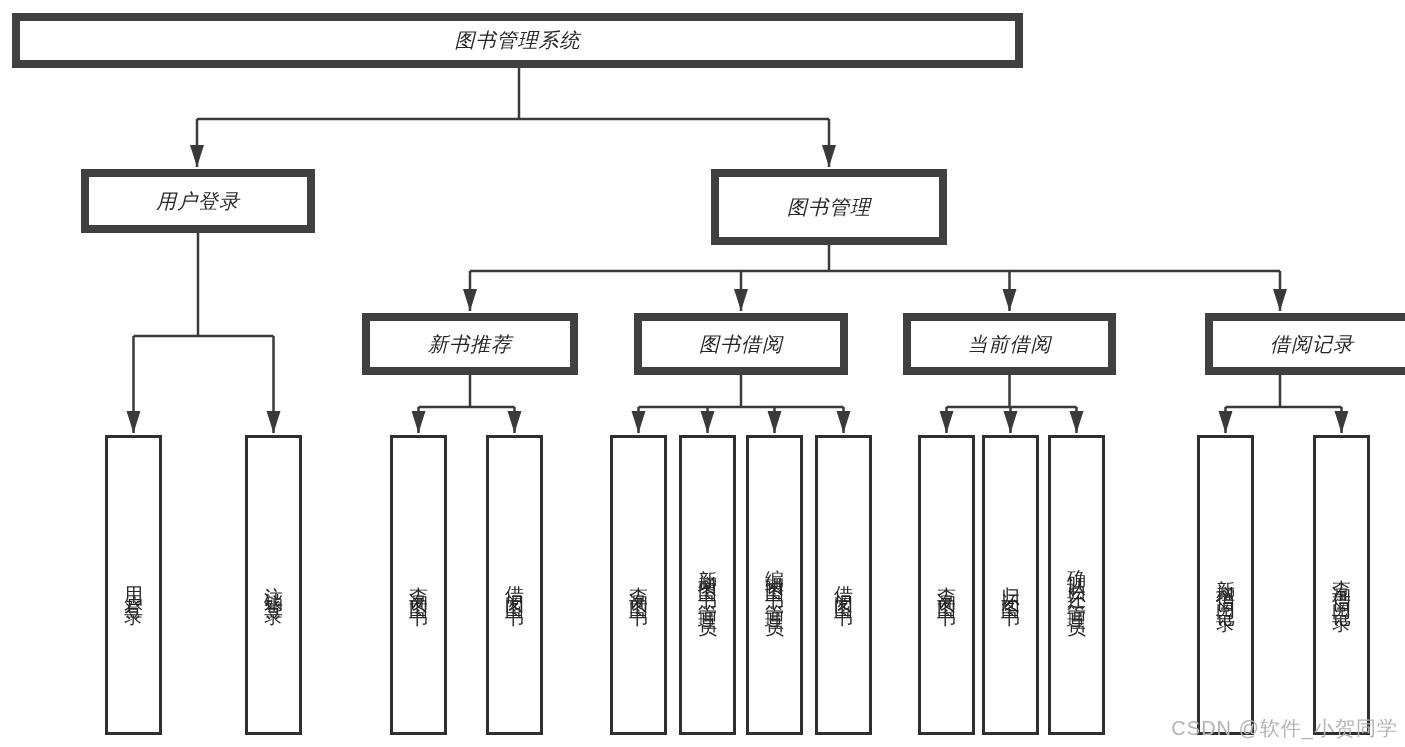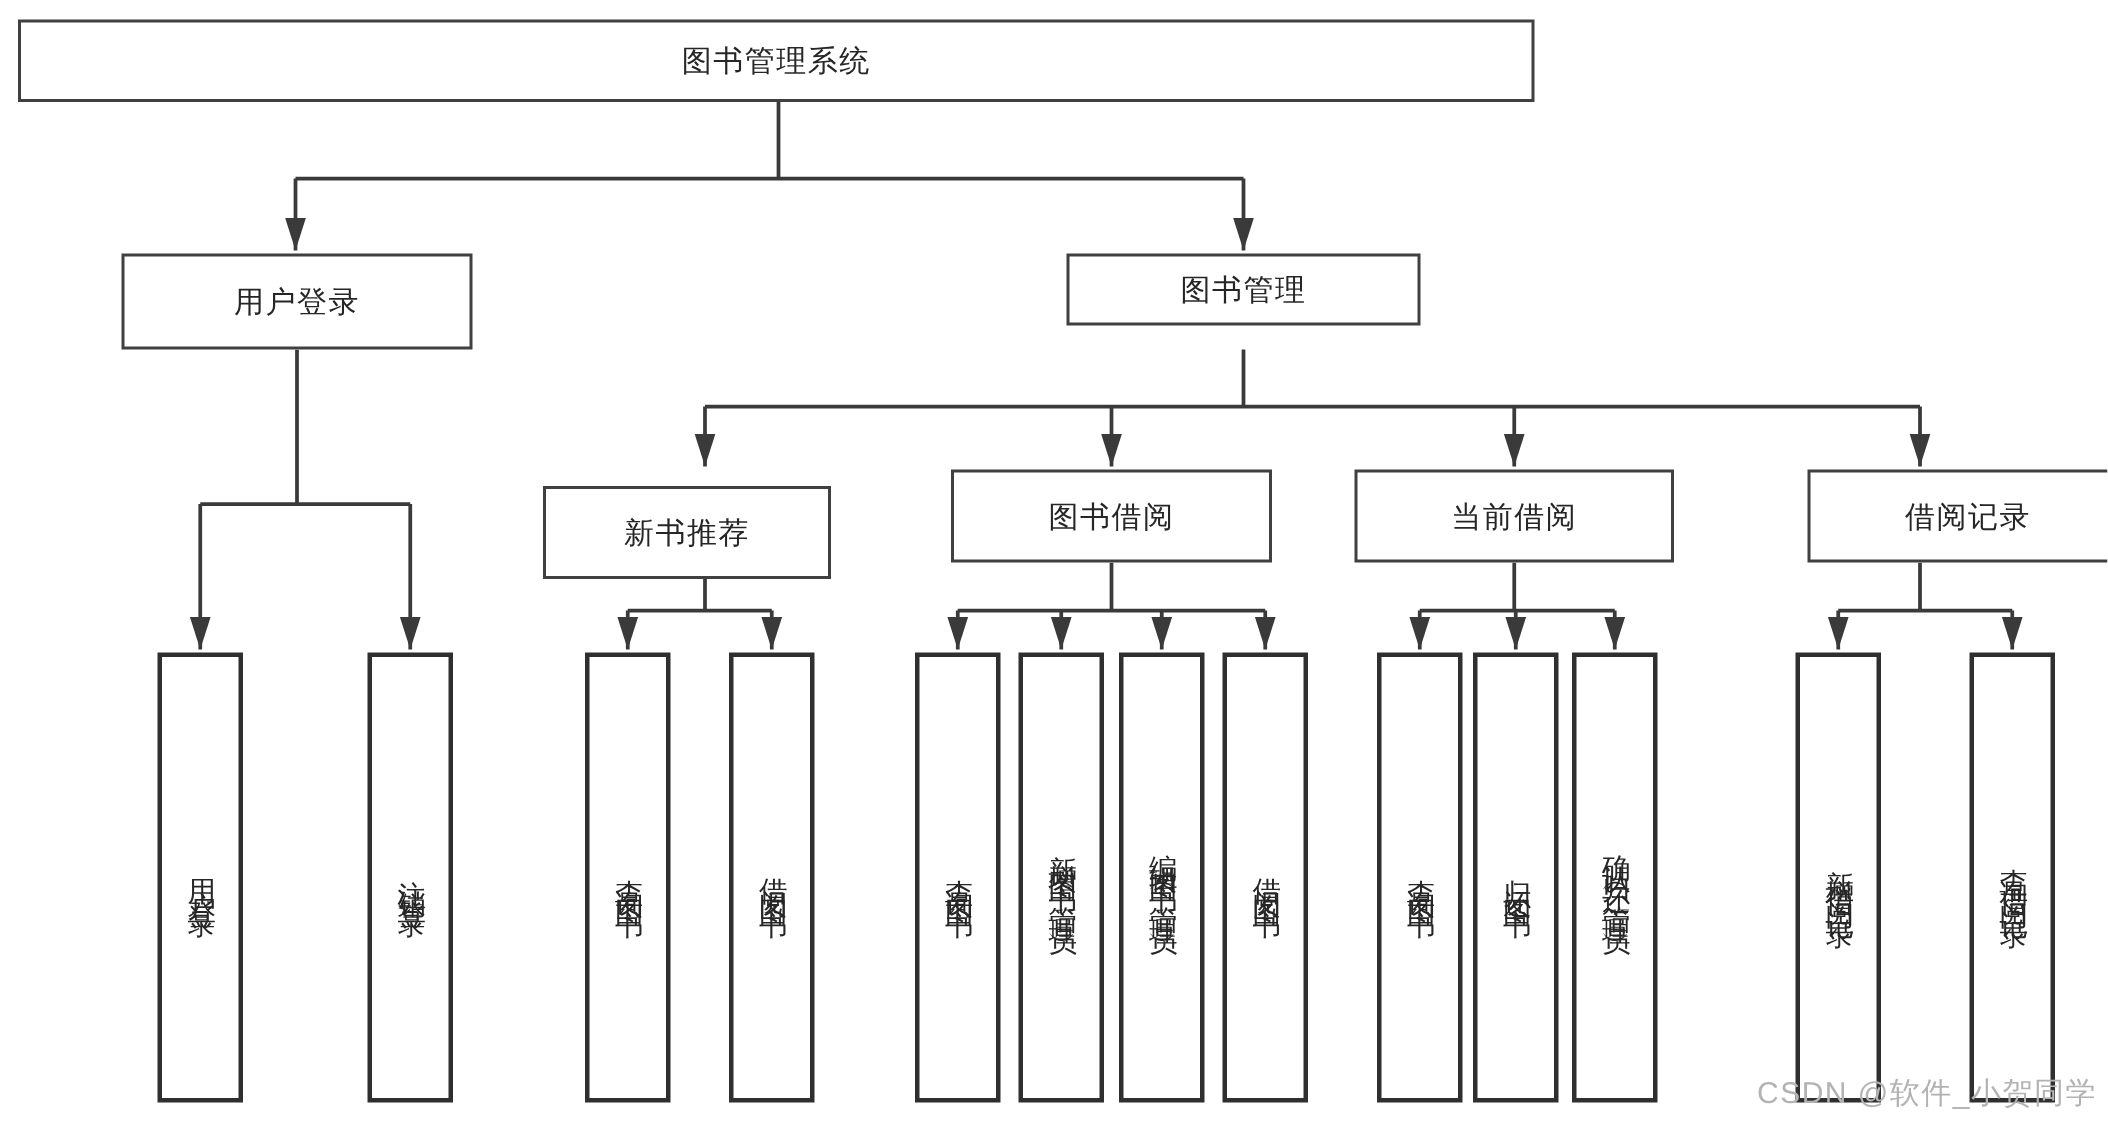--- a/index.html
+++ b/index.html
@@ -18,28 +18,29 @@
   .connector-layer {
     position: absolute;
     left: 0;
     top: 0;
     z-index: 1;
   }
   .hbox {
     position: absolute;
     z-index: 2;
     background: #ffffff;
-    border: 2px solid #404040;
+    border: 8px solid #404040;
     box-sizing: border-box;
     display: flex;
     align-items: center;
     justify-content: center;
     font-size: 20px;
     letter-spacing: 1px;
     color: #262626;
+    font-style: italic;
   }
   .vbox {
     position: absolute;
     z-index: 2;
     background: #ffffff;
     border: 3px solid #2f2f2f;
     box-sizing: border-box;
     width: 57px;
     height: 300px;
     top: 435px;
@@ -116,23 +117,23 @@
       <line x1="1280" y1="375" x2="1280" y2="407"></line>
       <line x1="1225.5" y1="407" x2="1341.5" y2="407"></line>
       <line x1="1225.5" y1="407" x2="1225.5" y2="433" marker-end="url(#arrow)"></line>
       <line x1="1341.5" y1="407" x2="1341.5" y2="433" marker-end="url(#arrow)"></line>
     </g>
   </svg>
 
   <div class="hbox" style="left:12px; top:13px; width:1011px; height:55px;">图书管理系统</div>
 
   <div class="hbox" style="left:81px; top:169px; width:234px; height:64px;">用户登录</div>
-  <div class="hbox" style="left:711px; top:169px; width:236px; height:48px;">图书管理</div>
+  <div class="hbox" style="left:711px; top:169px; width:236px; height:76px;">图书管理</div>
 
-  <div class="hbox" style="left:362px; top:324px; width:192px; height:62px;">新书推荐</div>
+  <div class="hbox" style="left:362px; top:313px; width:216px; height:62px;">新书推荐</div>
   <div class="hbox" style="left:634px; top:313px; width:214px; height:62px;">图书借阅</div>
   <div class="hbox" style="left:903px; top:313px; width:213px; height:62px;text-align:right;">当前借阅</div>
   <div class="hbox" style="left:1173px; top:313px; width:214px; height:62px;margin-left:32px;">借阅记录</div>
 
   <div class="vbox" style="left:105px;">
     <span>用户登录</span>
   </div>
   <div class="vbox" style="left:245px;">
     <span>注销登录</span>
   </div>

